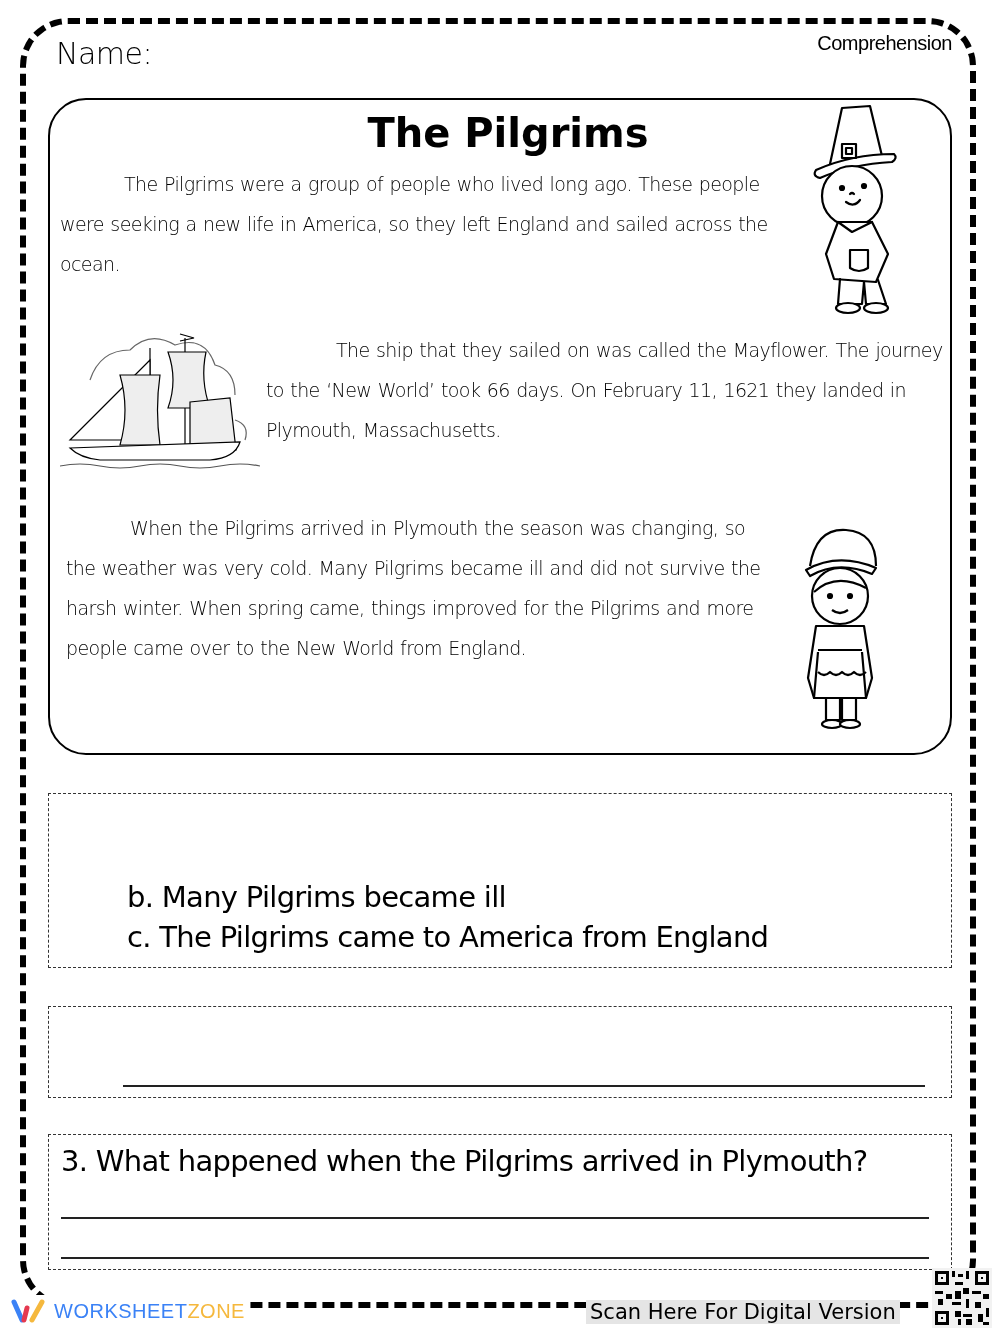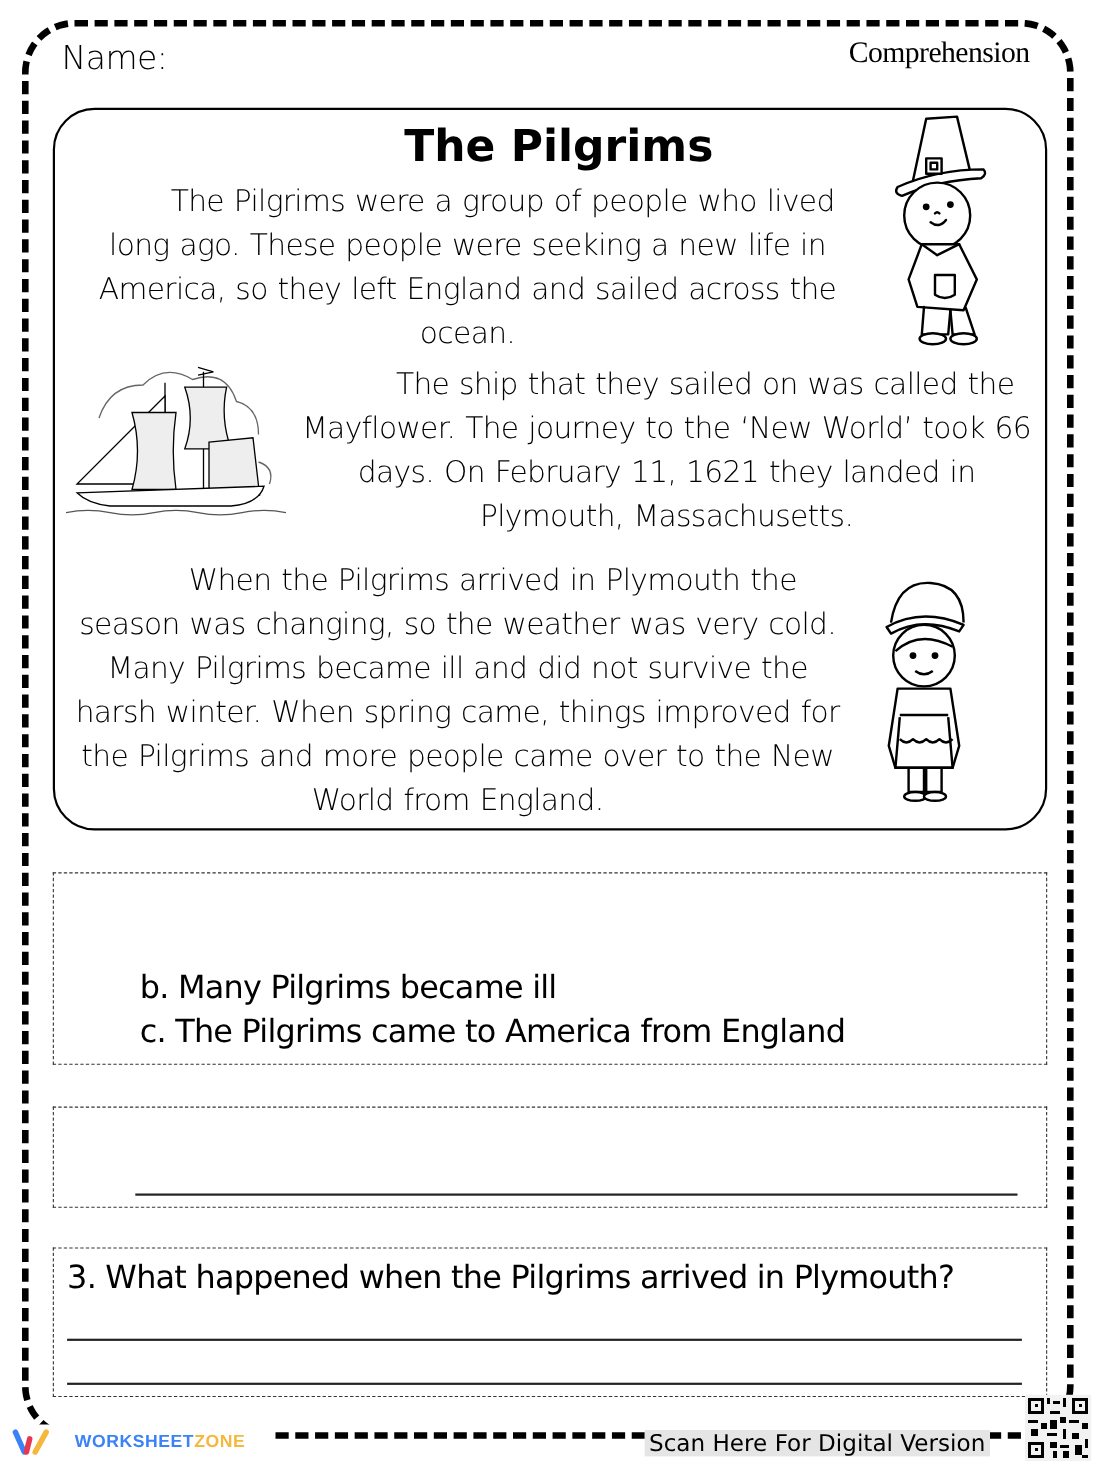--- a/index.html
+++ b/index.html
@@ -6,30 +6,30 @@
   body { width: 1000px; height: 1333px; position: relative; overflow: hidden;
          font-family: "DejaVu Sans", sans-serif; color: #000; }
 
   
   .outer-frame { position: absolute; left: 20px; top: 18px; width: 956px; height: 1290px;
                  border: 6px dashed #000; border-radius: 48px; box-sizing: border-box; }
   .frame-mask-bottom-left { position: absolute; left: 0; top: 1295px; width: 250px; height: 38px; background: #fff; }
 
   .name-label { position: absolute; left: 56px; top: 36px; font-size: 30px; font-weight: 300;
                 font-family: "DejaVu Sans", sans-serif; letter-spacing: -0.5px; }
-  .comprehension { position: absolute; right: 64px; top: 32px; font-size: 27px;
-                   font-family: Liberation Serif, serif; font-weight: 300; letter-spacing: -0.5px; }
+  .comprehension { position: absolute; right: 48px; top: 32px; font-size: 20px;
+                   font-family: Liberation Sans, sans-serif; font-weight: 300; letter-spacing: -0.5px; }
 
   
   .passage-box { position: absolute; left: 48px; top: 98px; width: 904px; height: 657px;
                  border: 2px solid #000; border-radius: 38px; box-sizing: border-box; }
   .passage-title { position: absolute; left: 0; width: 1016px; top: 110px; text-align: center;
                    font-size: 40px; font-weight: bold; font-family: "DejaVu Sans", sans-serif; }
-  .para { position: absolute; font-size: 27px; line-height: 40px; font-family: "DejaVu Sans", sans-serif;
-          font-weight: 300; letter-spacing: -0.6px; word-spacing: 1px; text-align: center; }
+  .para { position: absolute; font-size: 19px; line-height: 40px; font-family: "DejaVu Sans", sans-serif;
+          font-weight: 300; letter-spacing: -0.6px; word-spacing: 1px; }
   .para .indent { display: inline-block; width: 64px; }
   .p1 { left: 60px; top: 164px; width: 730px; }
   .p2 { left: 266px; top: 330px; width: 680px; }
   .p2 .indent { width: 70px; }
   .p3 { left: 66px; top: 508px; width: 700px; }
 
   .illus { position: absolute; }
   .boy { left: 812px; top: 104px; width: 100px; height: 214px; }
   .ship { left: 60px; top: 330px; width: 200px; height: 140px; }
   .girl { left: 796px; top: 522px; width: 84px; height: 218px; }
@@ -47,21 +47,21 @@
   .q2 .q-text { left: 12px; top: 4px; width: 880px; }
   .answer-line { position: absolute; border-bottom: 2px solid #222; height: 0; }
   .q2 .answer-line { left: 74px; right: 26px; top: 78px; }
   .q3 .q-text { left: 12px; top: 6px; }
   .q3 .line1 { left: 12px; right: 22px; top: 82px; }
   .q3 .line2 { left: 12px; right: 22px; top: 122px; }
 
   
   .logo { position: absolute; left: 10px; top: 1298px; display: flex; align-items: center; background: #fff; padding-right: 4px; }
   .logo-mark { width: 38px; height: 26px; }
-  .logo-text { font-family: "Liberation Sans", sans-serif; font-weight: bold; font-size: 16px; letter-spacing: 0.5px; margin-left: 20px; }
+  .logo-text { font-family: "Liberation Sans", sans-serif; font-weight: normal; font-size: 20px; letter-spacing: 0.5px; margin-left: 6px; }
   .logo-text .w { color: #3b82f6; }
   .logo-text .z { color: #f5b83d; }
   .scan-text { position: absolute; left: 586px; top: 1300px; font-family: "DejaVu Sans", sans-serif; font-size: 21px;
                background: #e5e5e5; padding: 0 4px; }
   .qr { position: absolute; left: 932px; top: 1268px; width: 60px; height: 60px; background: #f2f2f2; }
 </style>
 </head>
 <body>
 
 <div class="outer-frame"></div>

